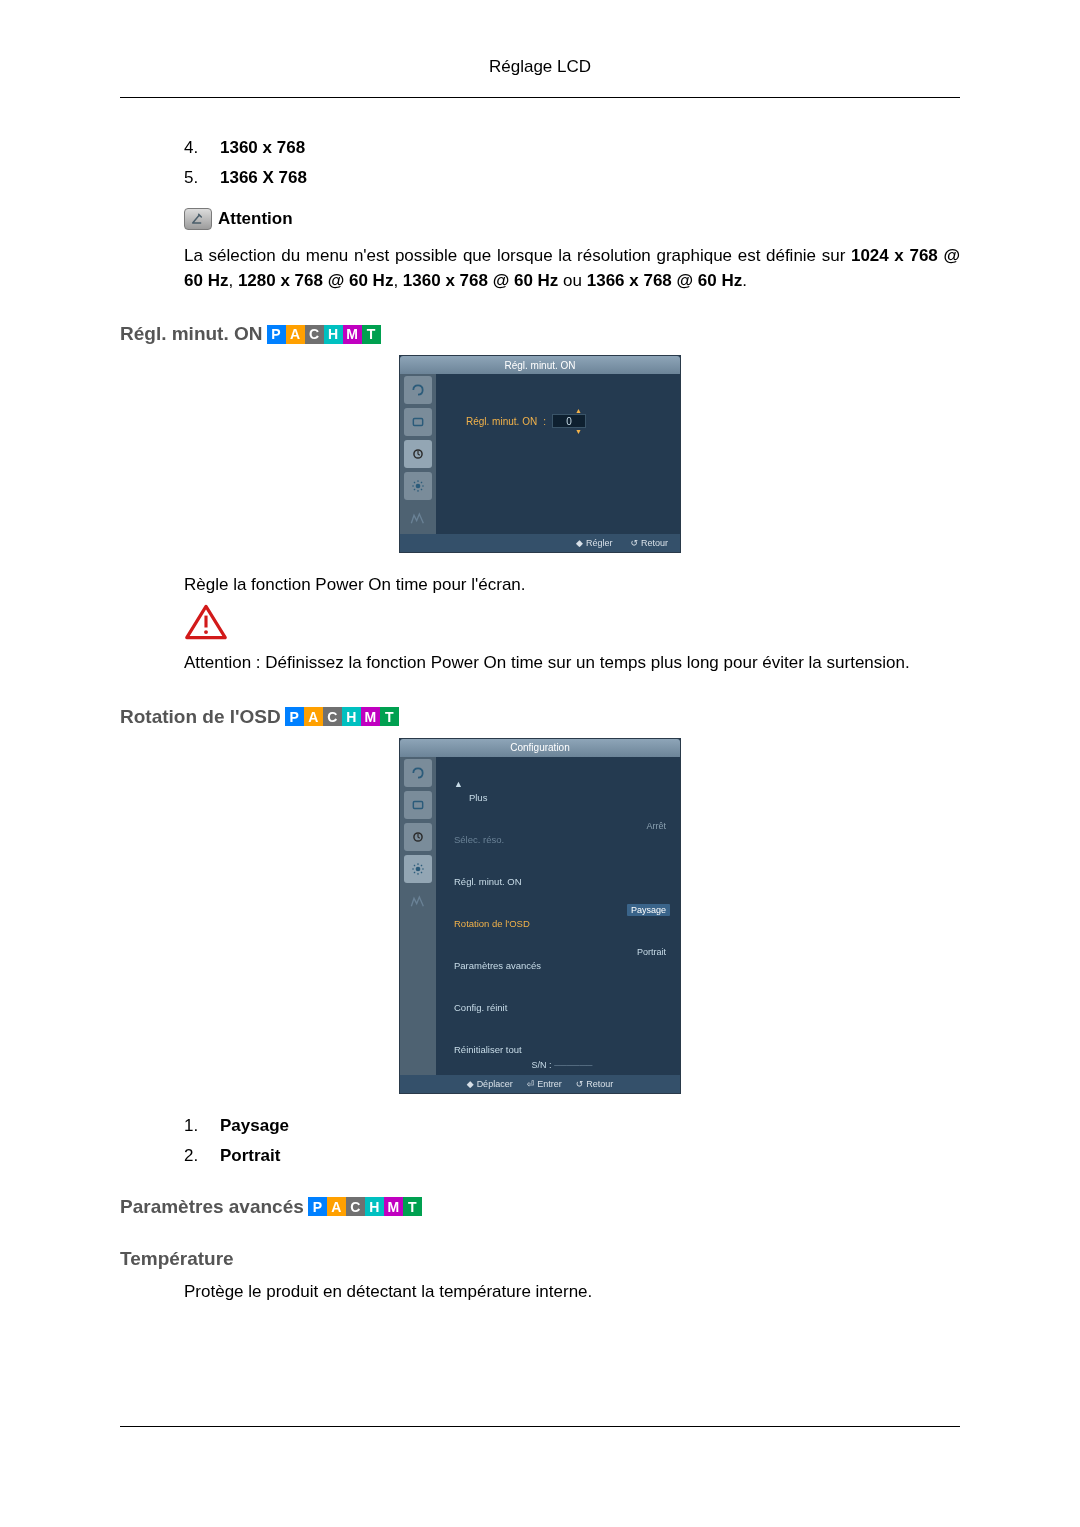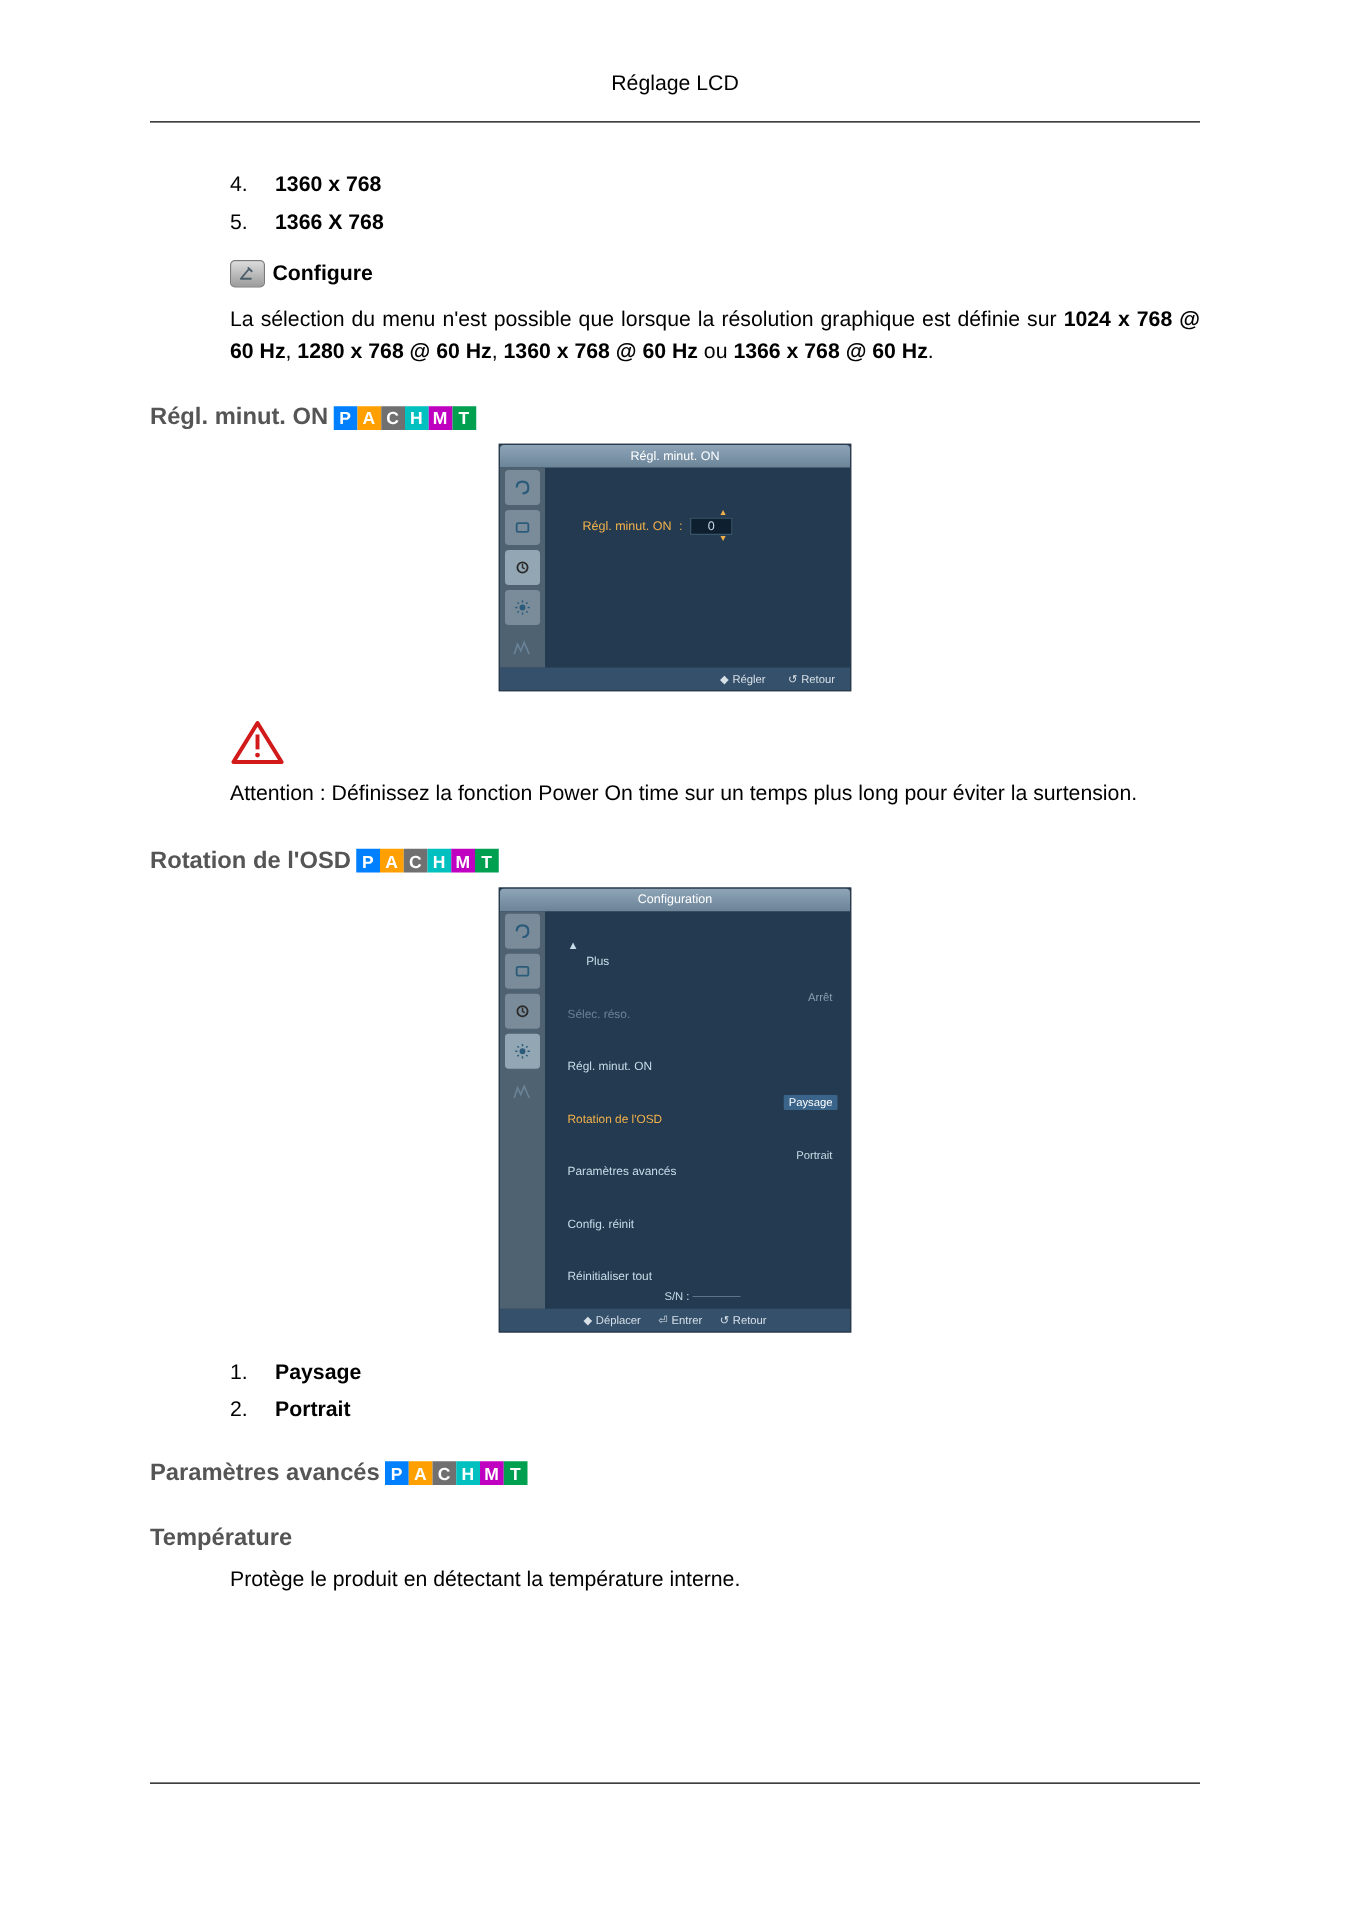--- a/index.html
+++ b/index.html
@@ -234,21 +234,21 @@
       <span class="ol-num">5.</span>
       <span class="bold">1366 X 768</span>
     </div>
 
     <div class="note-row">
       <span class="note-icon">
         <svg viewBox="0 0 24 24">
             <path d="M4 18 L14 6 M4 18 L16 18 M13 5 L17 9" stroke="#4a5d6a" stroke-width="2.2" fill="none" stroke-linecap="round"></path>
           </svg>
       </span>
-      <span class="bold">Configure</span>
+      <span class="bold">Attention</span>
     </div>
     <p class="justify">
       <span>La sélection du menu n'est possible que lorsque la résolution graphique est définie sur </span>
       <span class="bold">1024 x 768 @ 60 Hz</span><span>, </span>
       <span class="bold">1280 x 768 @ 60 Hz</span><span>, </span>
       <span class="bold">1360 x 768 @ 60 Hz</span><span> ou </span>
       <span class="bold">1366 x 768 @ 60 Hz</span><span>.</span>
     </p>
   </div>
 
@@ -314,20 +314,21 @@
           <span>Régler</span>
         </span>
       <span class="flab">
           <span>↺</span>
           <span>Retour</span>
         </span>
     </div>
   </div>
 
   <div class="indent">
+    <p>Règle la fonction Power On time pour l'écran.</p>
     <div class="warn-icon">
       <svg viewBox="0 0 48 40">
           <path d="M24 3 L45 37 L3 37 Z" fill="none" stroke="#d21a1a" stroke-width="3.5" stroke-linejoin="round"></path>
           <rect x="22.3" y="13" width="3.4" height="13" fill="#d21a1a"></rect>
           <circle cx="24" cy="31" r="2.1" fill="#d21a1a"></circle>
         </svg>
     </div>
     <p class="justify">Attention : Définissez la fonction Power On time sur un temps plus long pour éviter la surtension.</p>
   </div>
 

